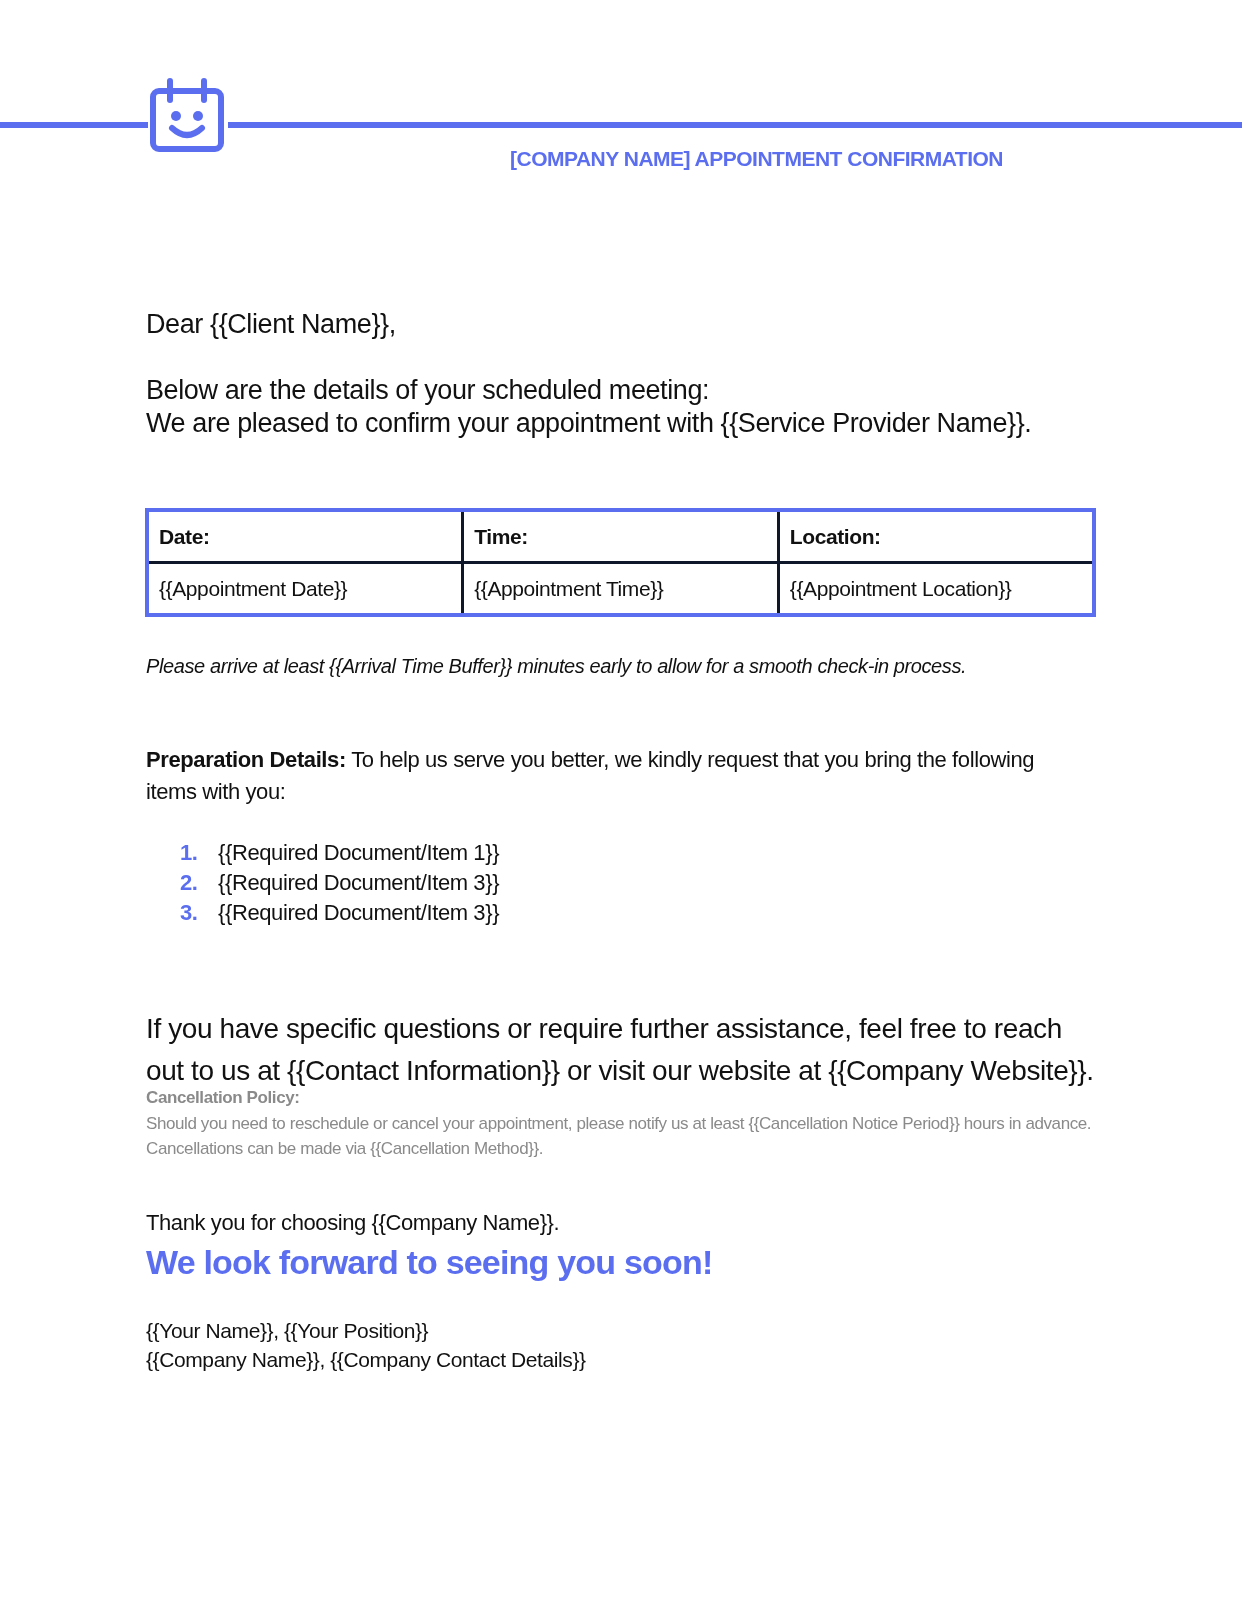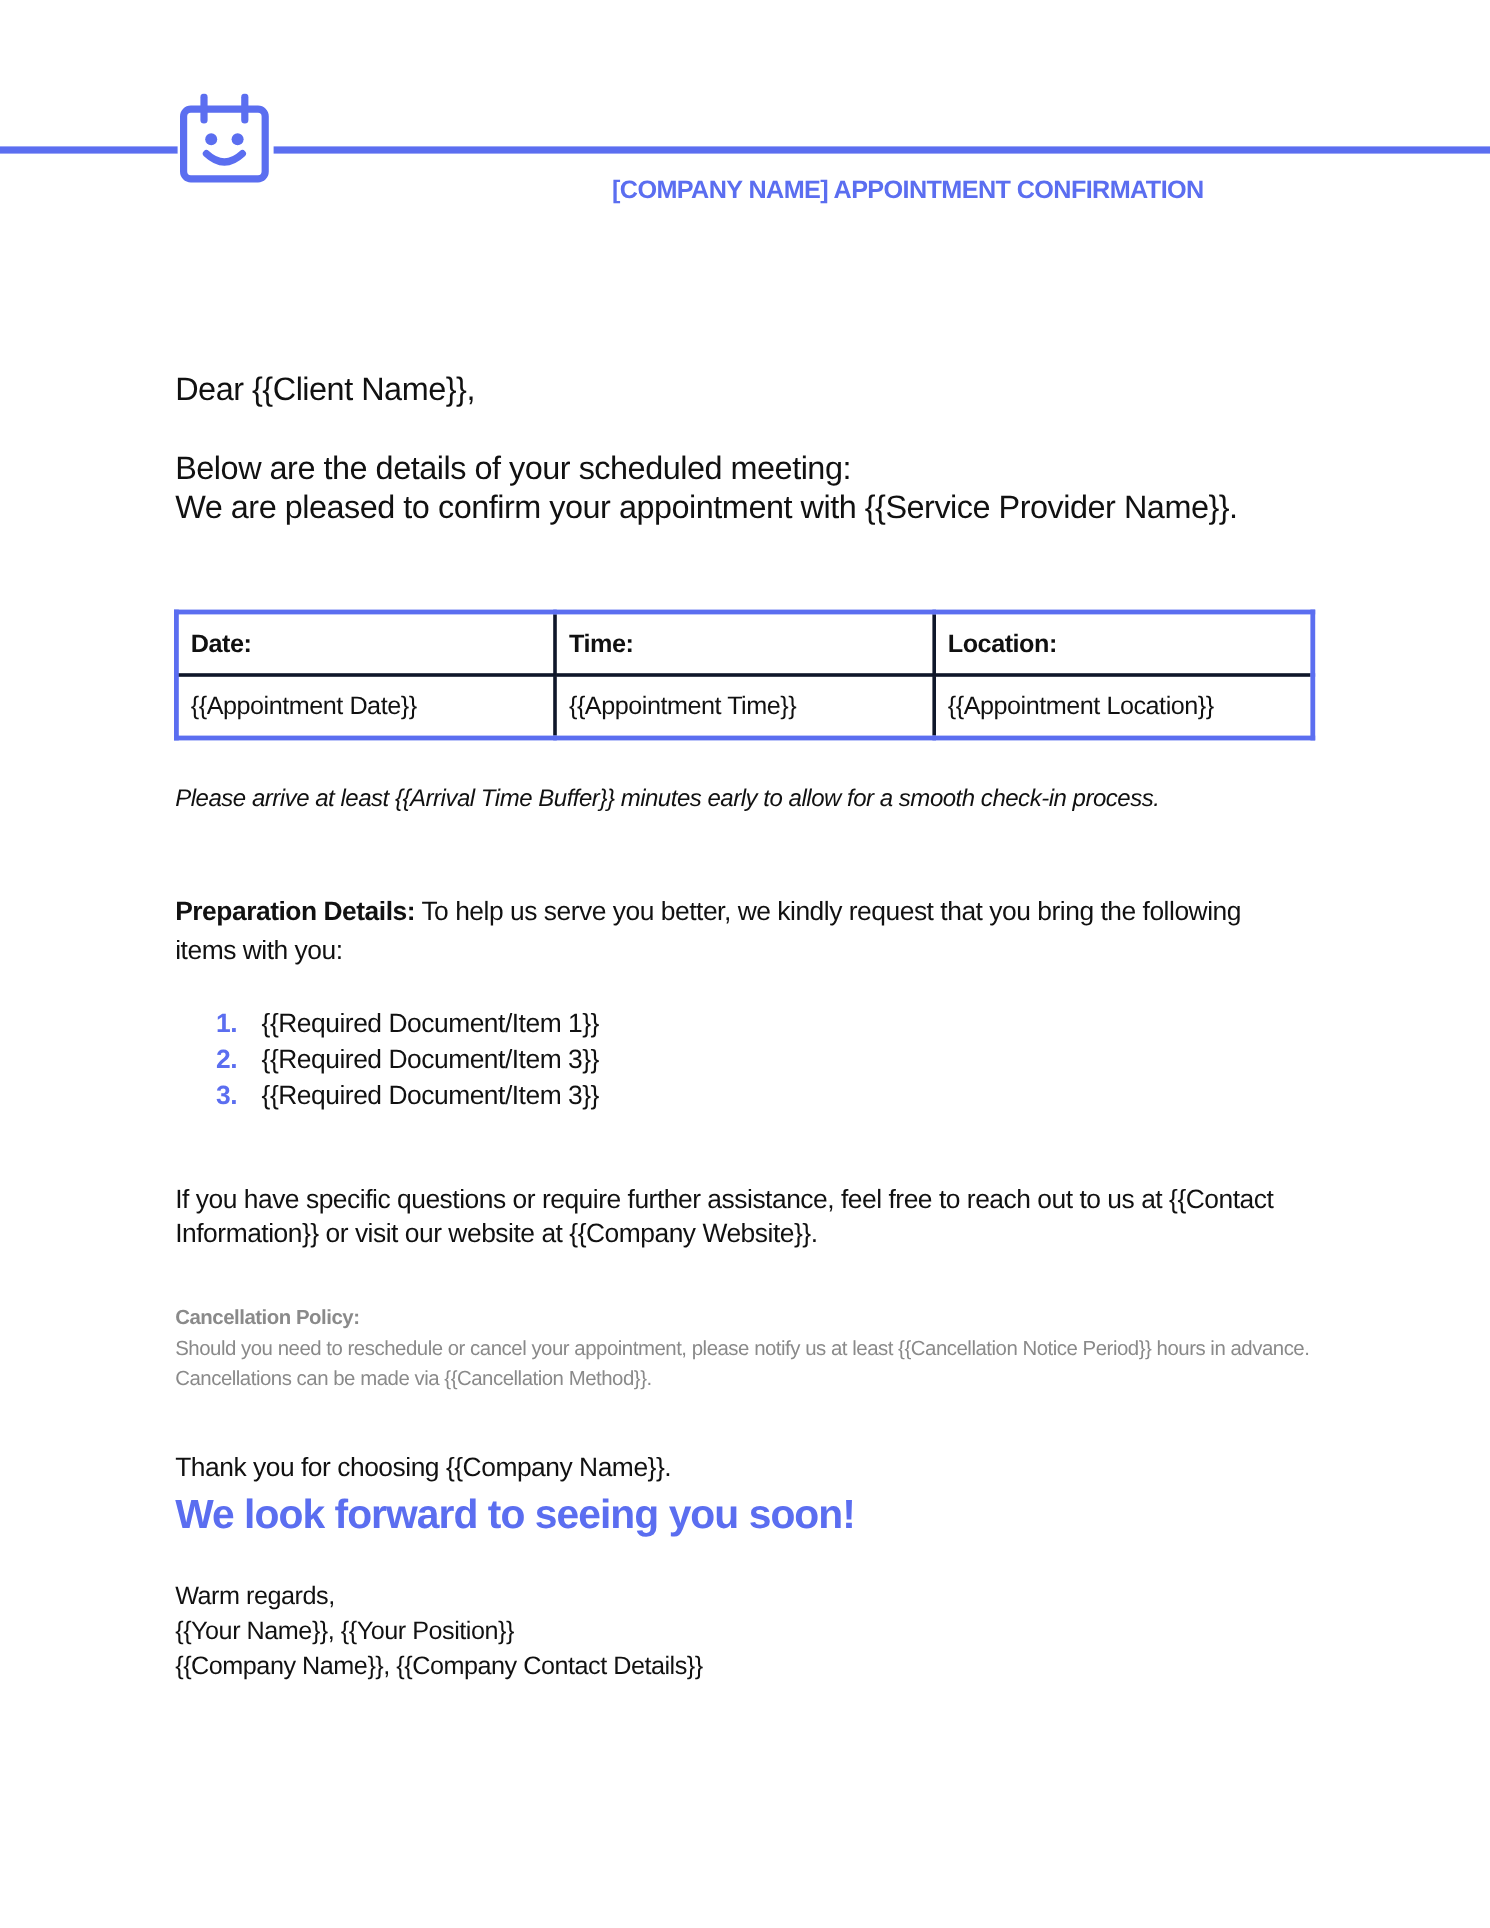--- a/index.html
+++ b/index.html
@@ -17,21 +17,21 @@
                   border: 4px solid #5b6ef0; }
   table.details td { border: 3px solid #0f172a; height: 49px; padding: 0 10px; font-size: 21px;
                      letter-spacing: -0.4px; vertical-align: middle; width: 33.3%; }
   table.details td.head { font-weight: 700; }
   .arrival { top: 650px; font-style: italic; font-size: 20px; white-space: nowrap; }
   .prep { top: 744px; width: 940px; font-size: 22px; line-height: 32px; }
   .prep b { font-weight: 700; }
   ol.items { position: absolute; left: 180px; top: 838px; margin: 0; padding: 0; list-style: none; }
   ol.items li { font-size: 22px; line-height: 30px; display: flex; letter-spacing: -0.4px; }
   ol.items .num { color: #5b6ef0; font-weight: 700; width: 38px; }
-  .contact { top: 986px; width: 960px; font-size: 22px; line-height: 28px; }
+  .contact { top: 1008px; width: 960px; font-size: 28px; line-height: 42px; }
   .cancel-title { top: 1087px; font-size: 17px; font-weight: 700; color: #8a8a8a; line-height: 22px; }
   .cancel-body { top: 1111px; width: 960px; font-size: 17px; line-height: 25px; color: #8a8a8a; }
   .thanks { top: 1206px; font-size: 22px; }
   .forward { top: 1240px; font-size: 34px; font-weight: 700; color: #5b6ef0; letter-spacing: -0.8px; line-height: 44px; }
   .sign { top: 1316px; font-size: 21px; line-height: 29px; }
   .sign div { white-space: nowrap; }
 </style>
 </head>
 <body>
 
@@ -93,16 +93,15 @@
 
 <div class="p contact">If you have specific questions or require further assistance, feel free to reach out to us at {{Contact Information}} or visit our website at {{Company Website}}.</div>
 
 <div class="p cancel-title">Cancellation Policy:</div>
 <div class="p cancel-body">Should you need to reschedule or cancel your appointment, please notify us at least {{Cancellation Notice Period}} hours in advance. Cancellations can be made via {{Cancellation Method}}.</div>
 
 <div class="p thanks">Thank you for choosing {{Company Name}}.</div>
 <div class="p forward">We look forward to seeing you soon!</div>
 
 <div class="p sign">
-  <div>Warm regards,</div>
   <div>{{Your Name}}, {{Your Position}}</div>
   <div>{{Company Name}}, {{Company Contact Details}}</div>
 </div>
 
 </body></html>

